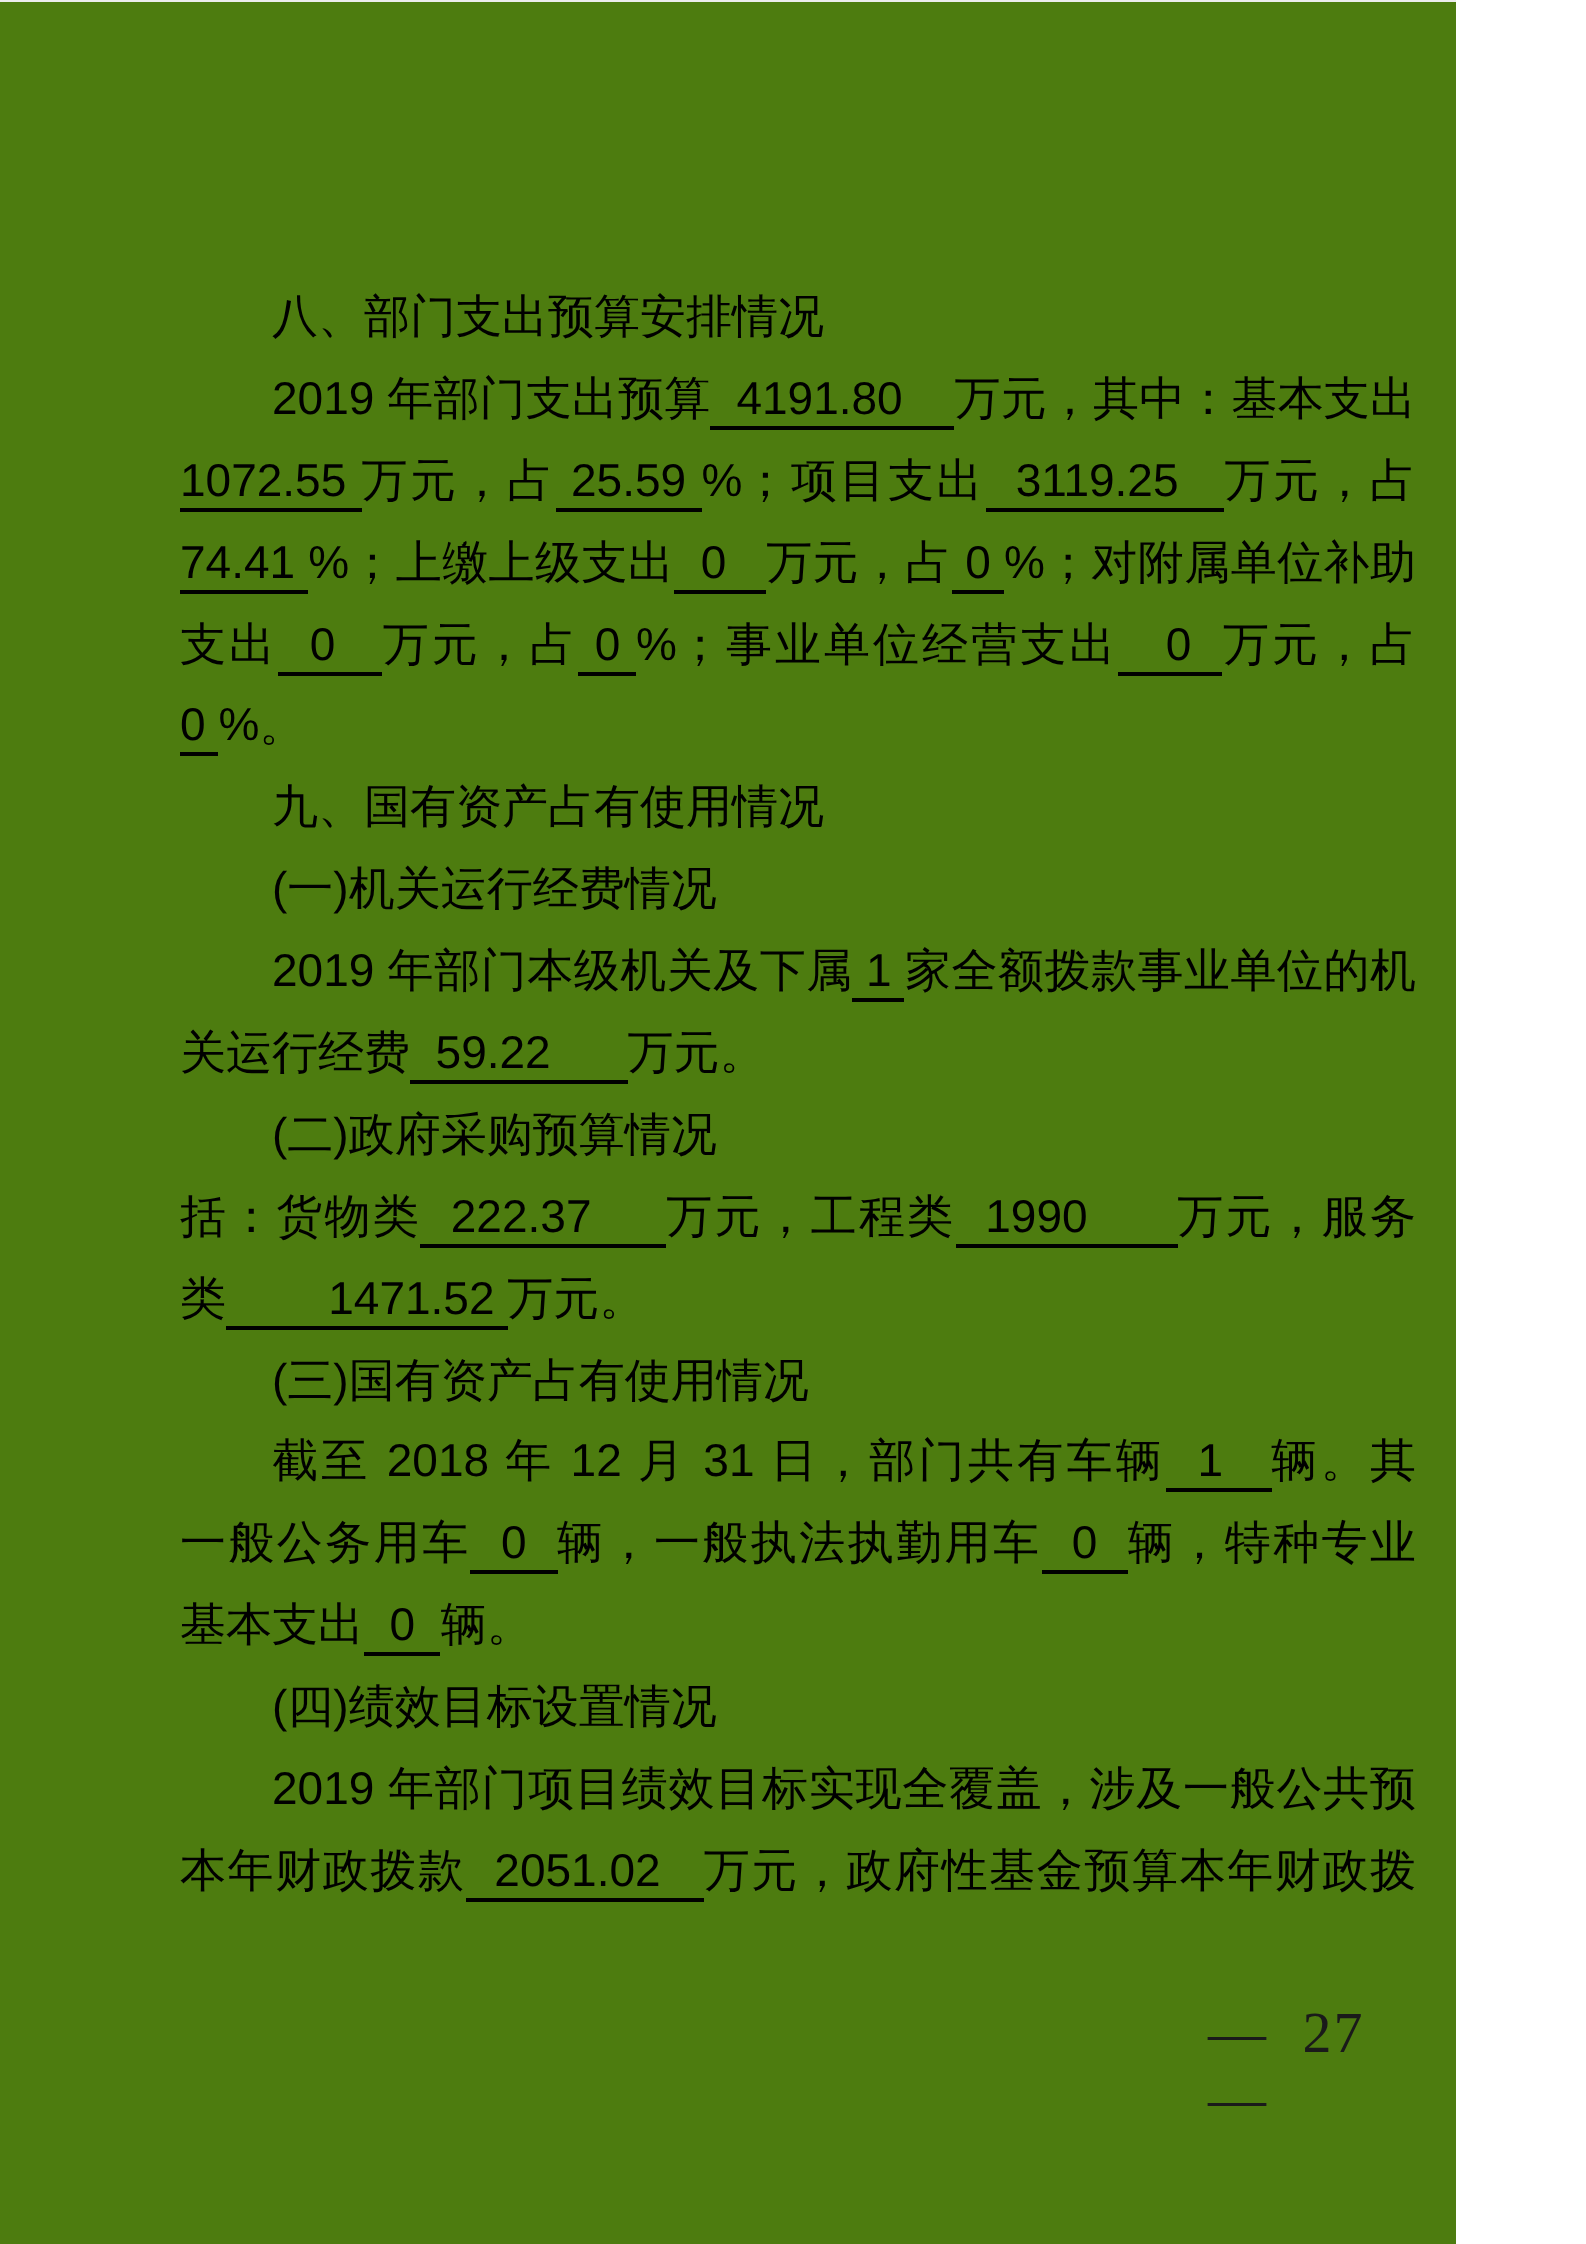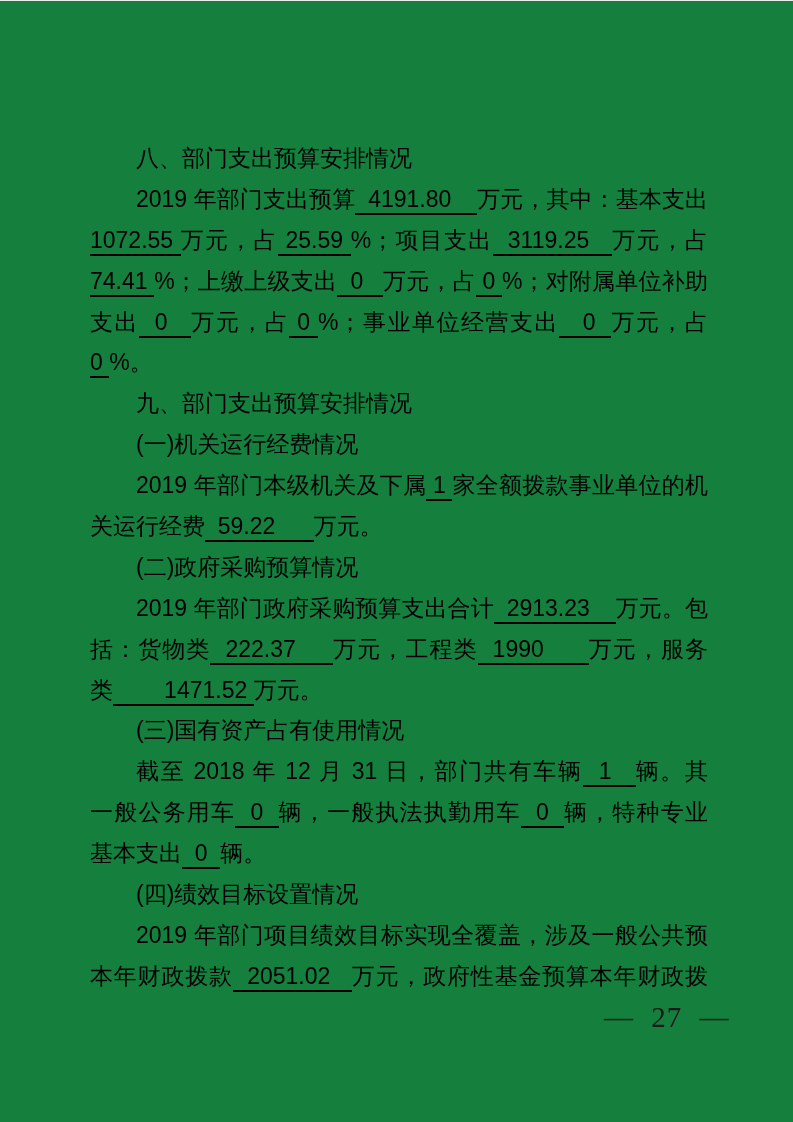--- a/index.html
+++ b/index.html
@@ -1,21 +1,21 @@
 <!DOCTYPE html>
 <html><head>
 <meta charset="utf-8">
 <style>
   * { margin: 0; padding: 0; box-sizing: border-box; }
   html, body { background: #ffffff; }
   .page {
     position: relative;
-    width: 793px;
+    width: 728px;
     height: 1122px;
-    background: #15803d;
+    background: #4d7c0f;
     color: #000000;
     font-family: "Liberation Sans", "DejaVu Sans", sans-serif;
     overflow: hidden;
     border-top: 1px solid #ececec;
   }
   .content {
     position: absolute;
     left: 90px;
     top: 137px;
     width: 618px;
@@ -52,26 +52,25 @@
 <body>
 
 <div class="page">
   <main class="content" id="doc-body">
       <div class="line ind"><span class="txt">八、部门支出预算安排情况</span></div>
       <div class="line j ind"><span class="txt">2019 年部门支出预算</span><span class="blank">  4191.80    </span><span class="txt">万元，其中：基本支出</span></div>
       <div class="line j"><span class="blank">1072.55 </span><span class="txt">万元，占</span><span class="blank"> 25.59 </span><span class="txt">%；项目支出</span><span class="blank">  3119.25   </span><span class="txt">万元，占</span></div>
       <div class="line j"><span class="blank">74.41 </span><span class="txt">%；上缴上级支出</span><span class="blank">  0   </span><span class="txt">万元，占</span><span class="blank"> 0 </span><span class="txt">%；对附属单位补助</span></div>
       <div class="line j"><span class="txt">支出</span><span class="blank">  0   </span><span class="txt">万元，占</span><span class="blank"> 0 </span><span class="txt">%；事业单位经营支出</span><span class="blank">   0  </span><span class="txt">万元，占</span></div>
       <div class="line"><span class="blank">0 </span><span class="txt">%。</span></div>
-      <div class="line ind"><span class="txt">九、部门支出预算安排情况</span></div>
+      <div class="line ind"><span class="txt">九、国有资产占有使用情况</span></div>
       <div class="line ind"><span class="txt">(一)机关运行经费情况</span></div>
       <div class="line j ind"><span class="txt">2019 年部门本级机关及下属</span><span class="blank"> 1 </span><span class="txt">家全额拨款事业单位的机</span></div>
       <div class="line"><span class="txt">关运行经费</span><span class="blank">  59.22      </span><span class="txt">万元。</span></div>
       <div class="line ind"><span class="txt">(二)政府采购预算情况</span></div>
-      <div class="line j ind"><span class="txt">2019 年部门政府采购预算支出合计</span><span class="blank">  2913.23    </span><span class="txt">万元。包</span></div>
       <div class="line j"><span class="txt">括：货物类</span><span class="blank">  222.37     </span><span class="txt">万元，工程类</span><span class="blank">  1990      </span><span class="txt">万元，服务</span></div>
       <div class="line"><span class="txt">类</span><span class="blank">        1471.52 </span><span class="txt">万元。</span></div>
       <div class="line ind"><span class="txt">(三)国有资产占有使用情况</span></div>
       <div class="line j ind"><span class="txt">截至 2018 年 12 月 31 日，部门共有车辆</span><span class="blank">  1   </span><span class="txt">辆。其中：</span></div>
       <div class="line j"><span class="txt">一般公务用车</span><span class="blank">  0  </span><span class="txt">辆，一般执法执勤用车</span><span class="blank">  0  </span><span class="txt">辆，特种专业</span></div>
       <div class="line"><span class="txt">基本支出</span><span class="blank">  0  </span><span class="txt">辆。</span></div>
       <div class="line ind"><span class="txt">(四)绩效目标设置情况</span></div>
       <div class="line j ind"><span class="txt">2019 年部门项目绩效目标实现全覆盖，涉及一般公共预算</span></div>
       <div class="line j"><span class="txt">本年财政拨款</span><span class="blank">  2051.02   </span><span class="txt">万元，政府性基金预算本年财政拨款</span></div>
     </main>

